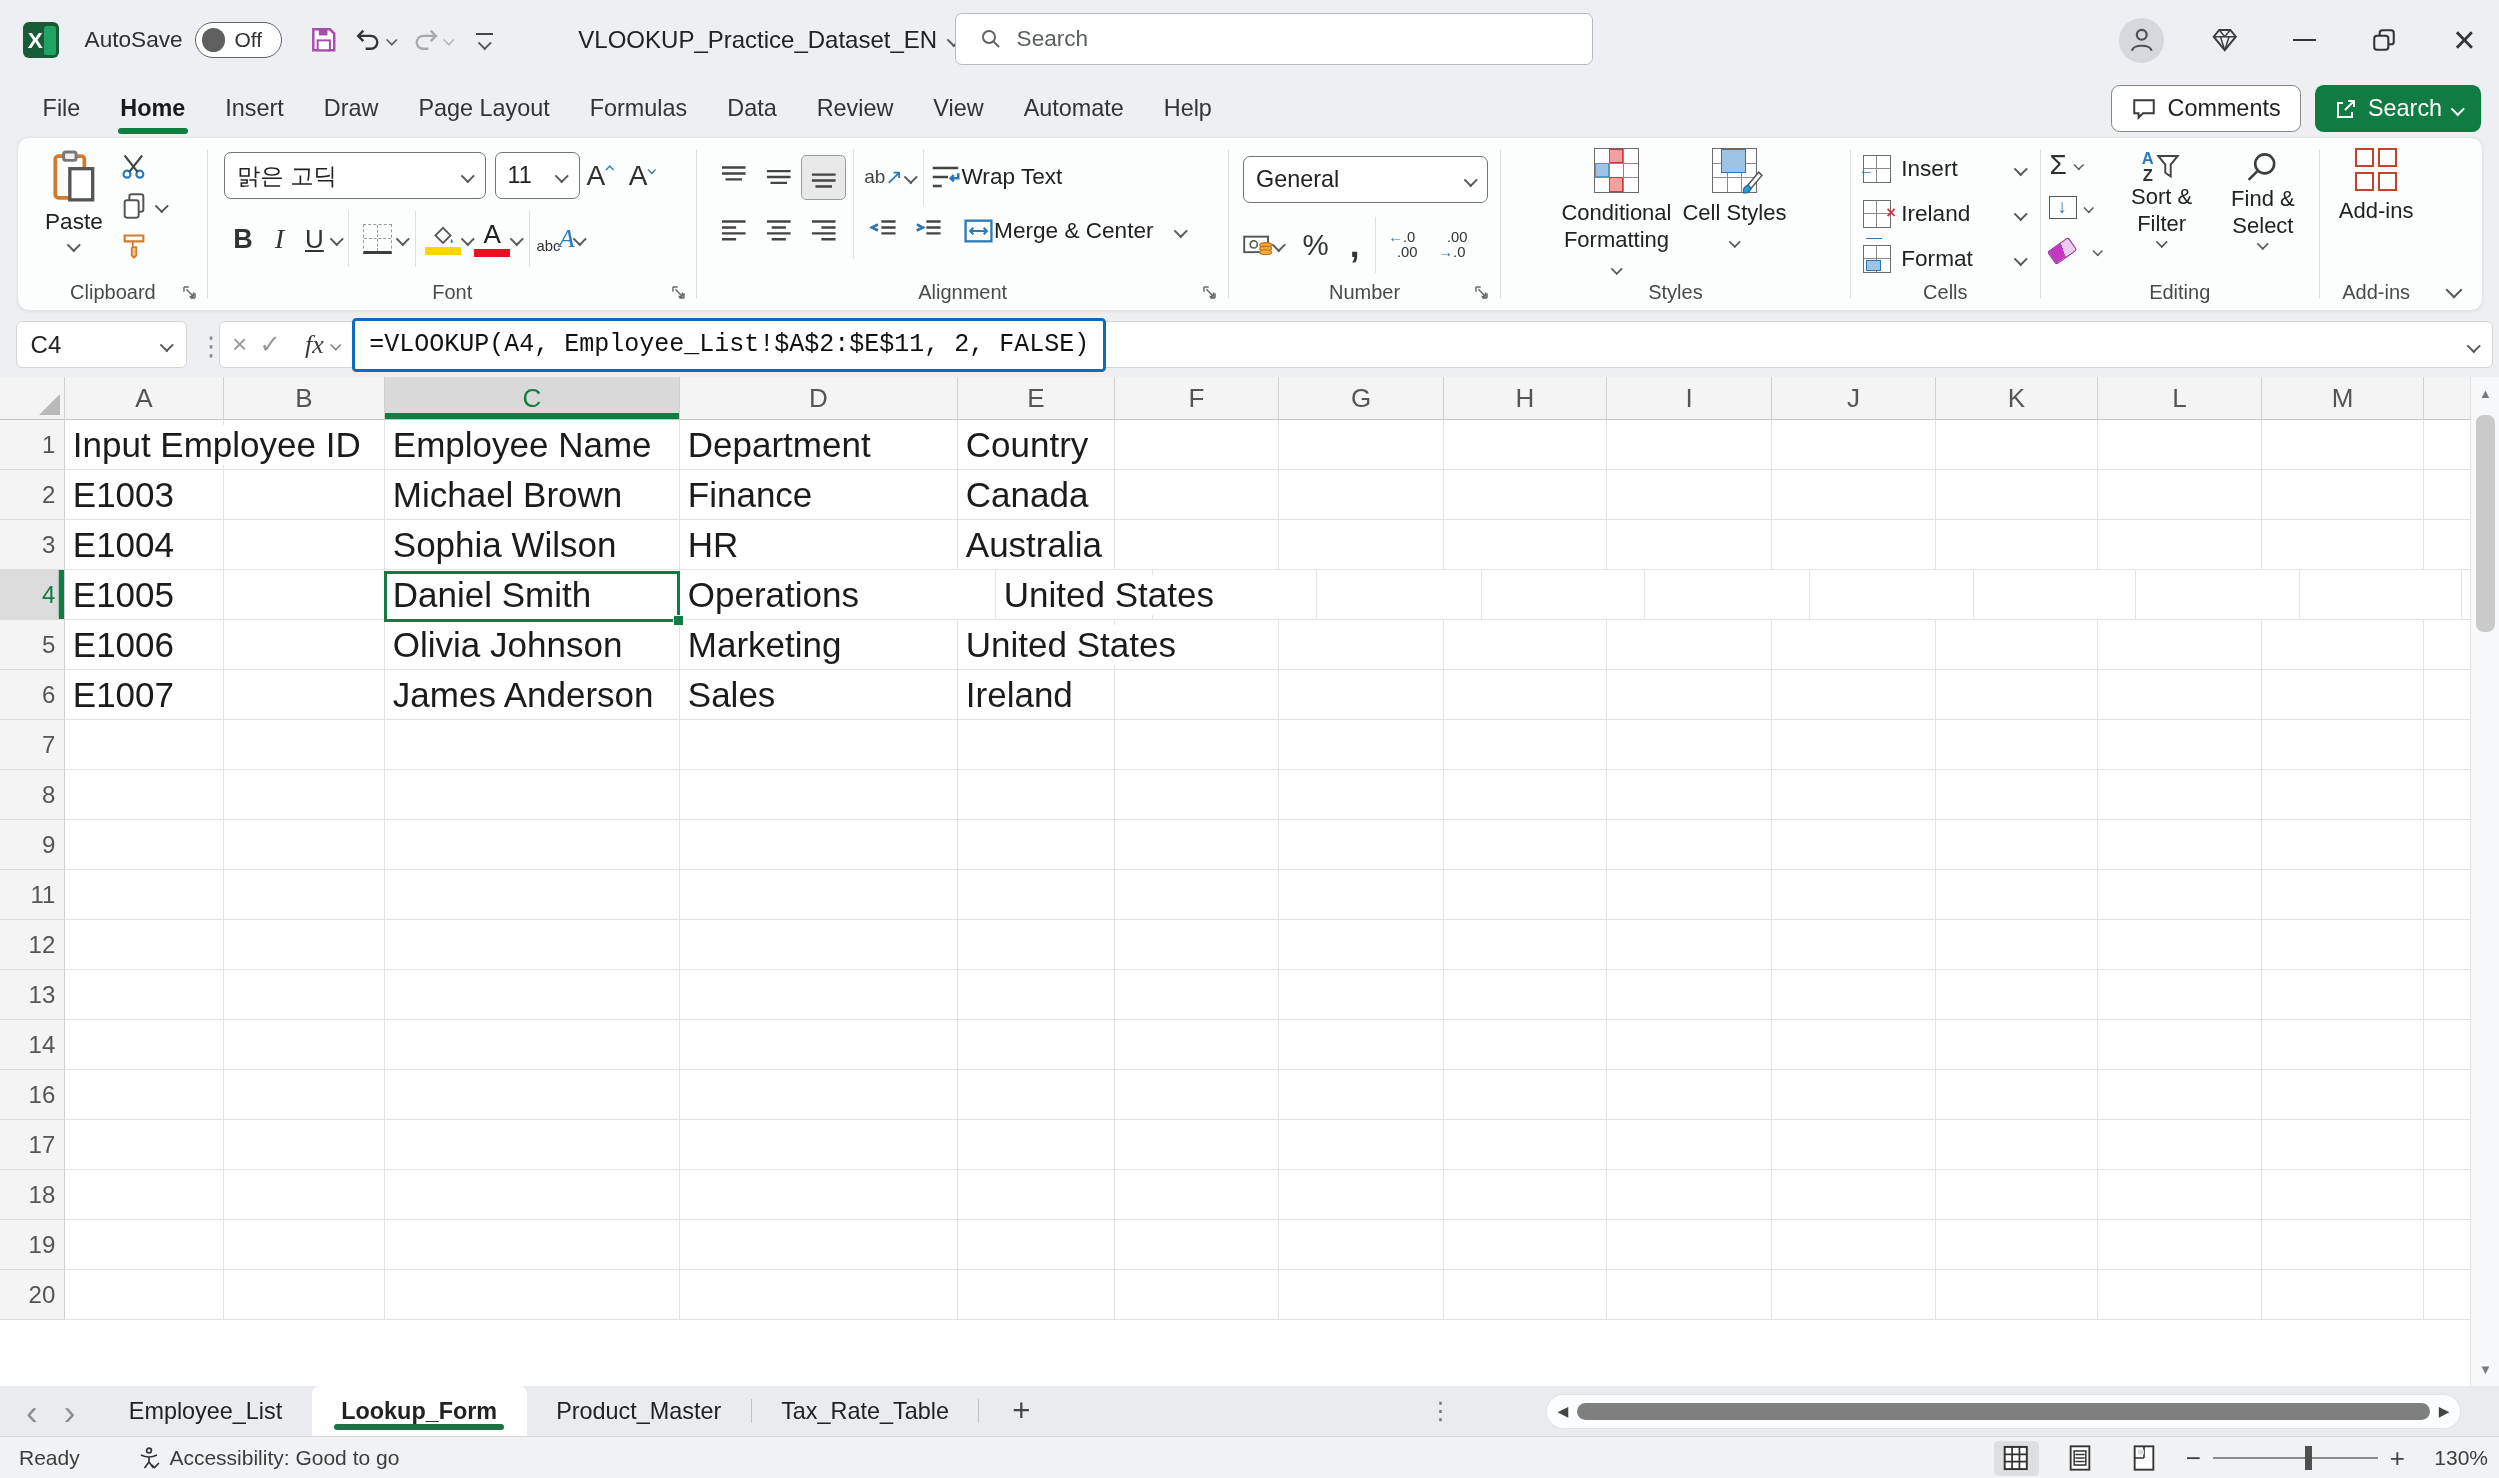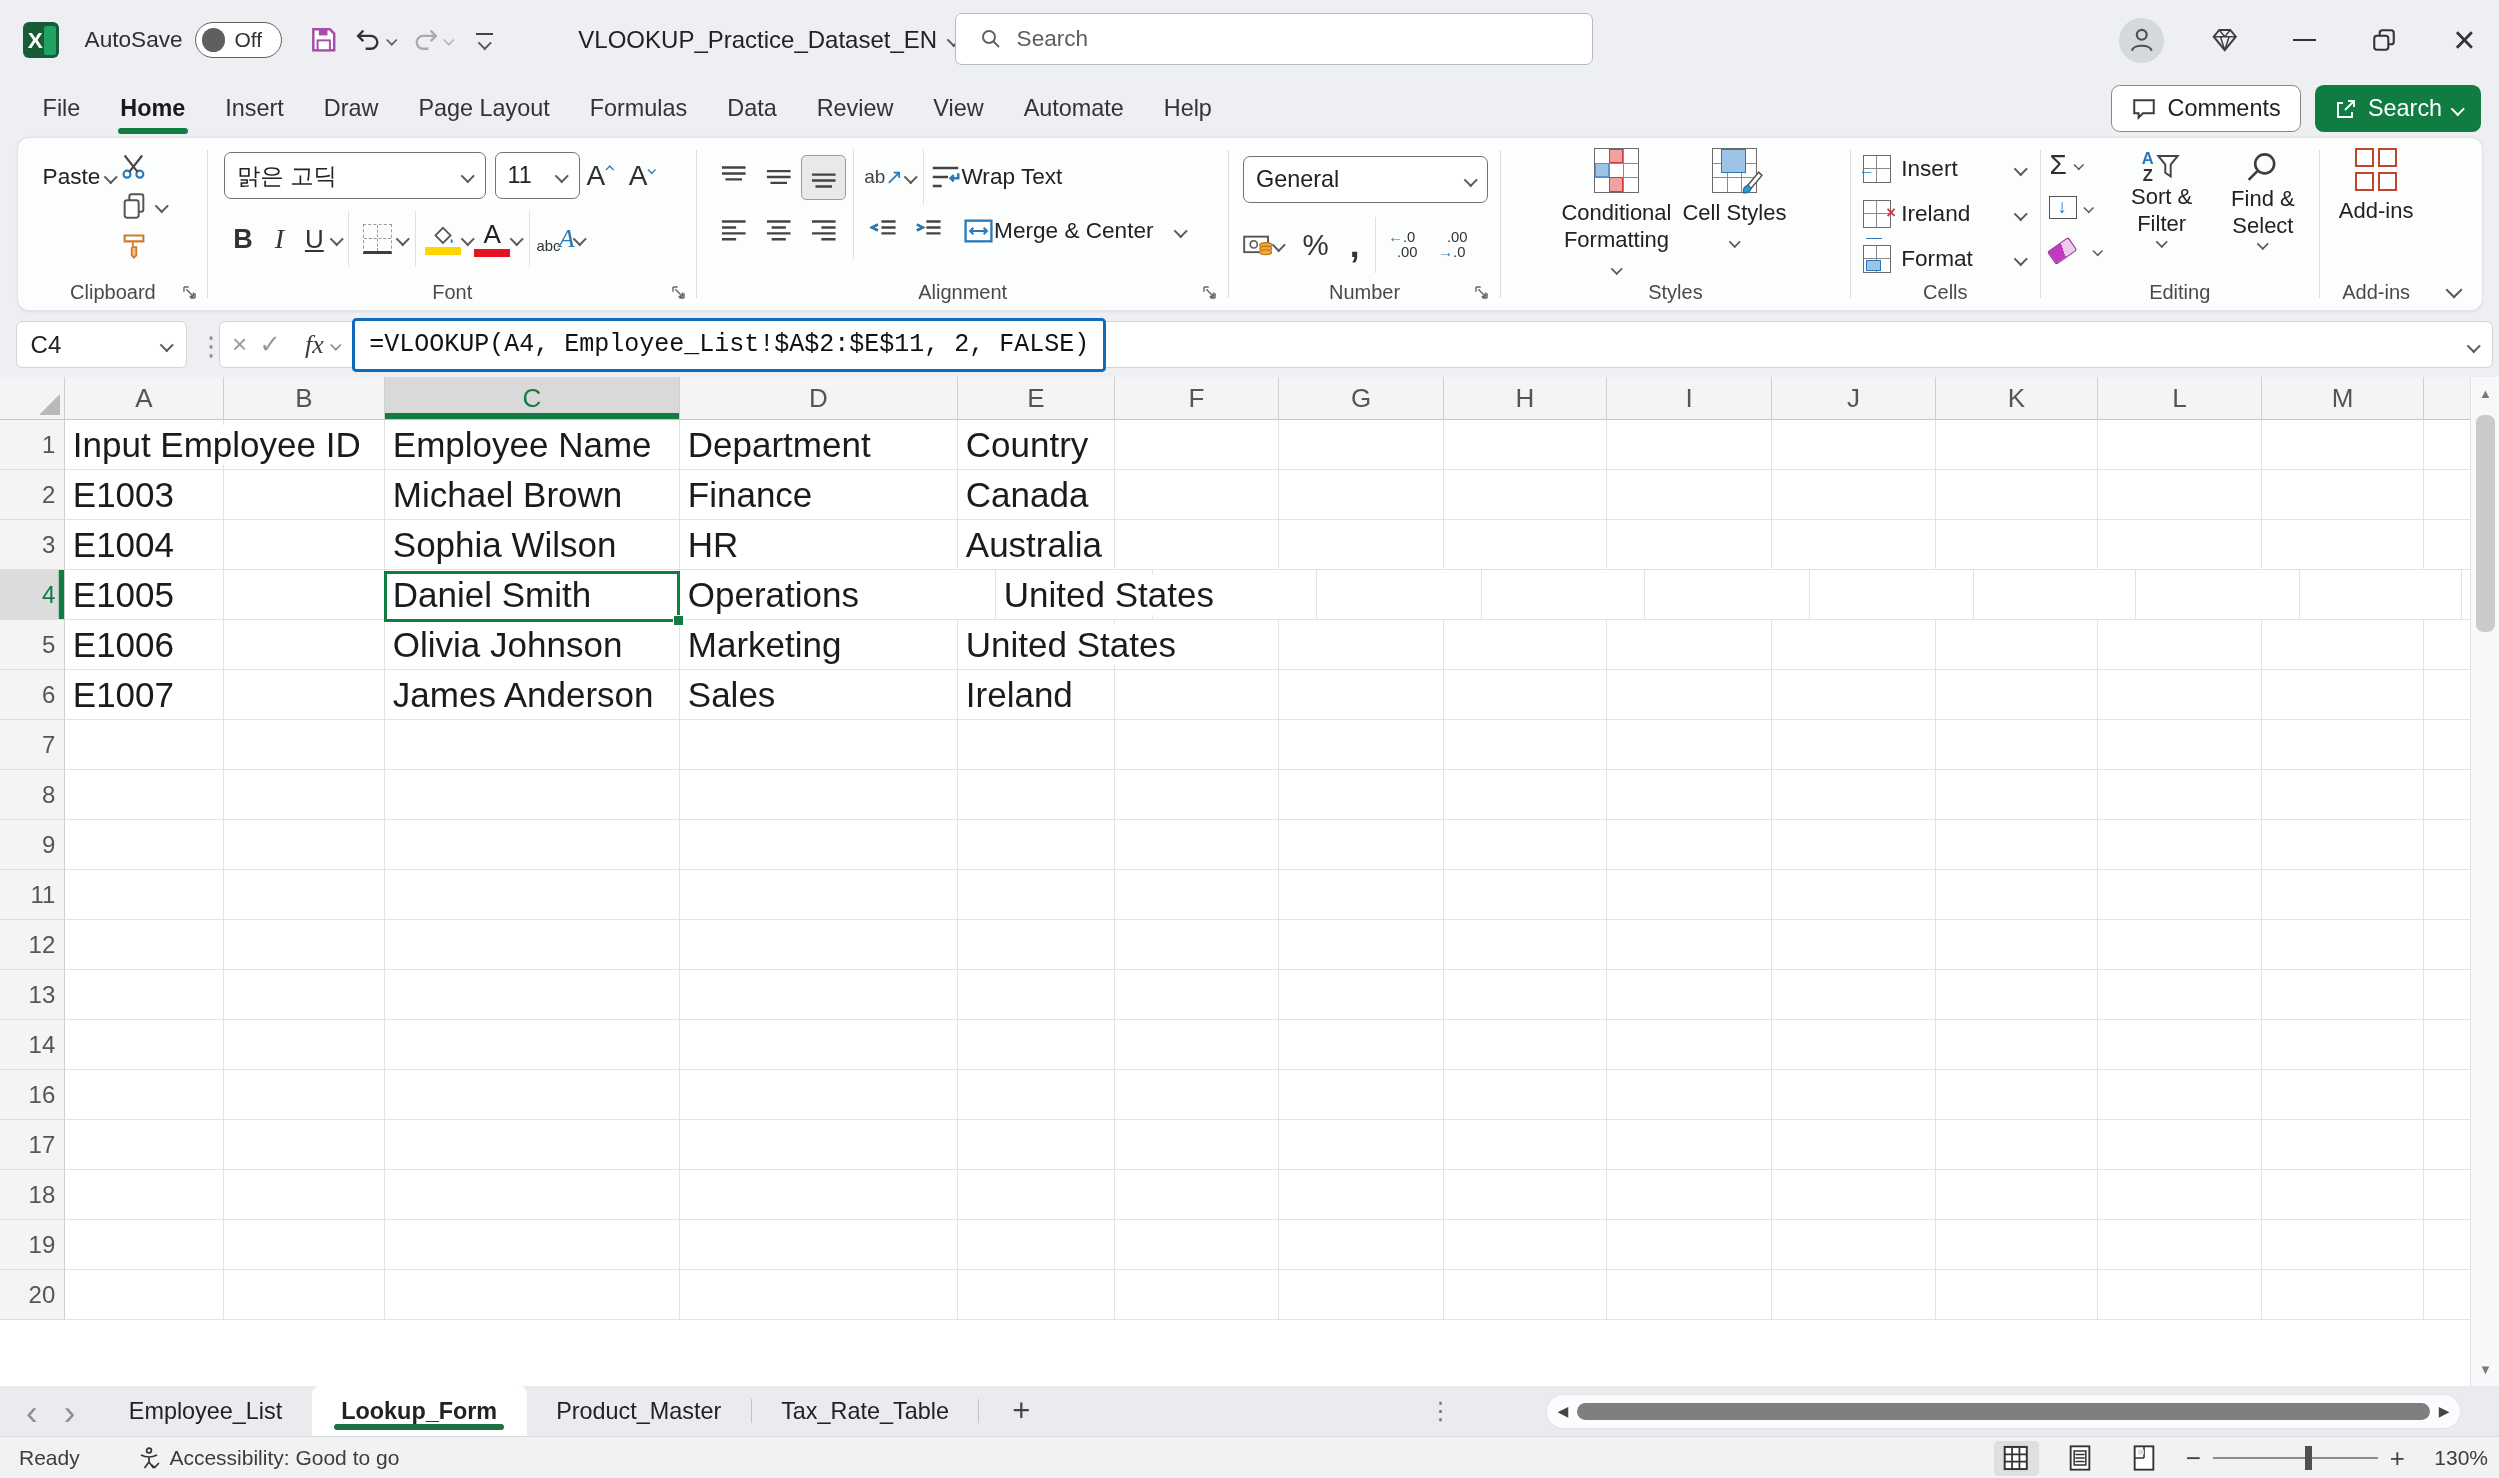--- a/index.html
+++ b/index.html
@@ -53,21 +53,21 @@
   .launcher { position:absolute; bottom:7.8px; right:8.7px; width:19px; height:19px; }
   .rsep { width:0.9px; background:#dcdee0; margin:12px 0; flex:none; }
   .rrow { display:flex; align-items:center; }
   .ribtn { display:flex; align-items:center; justify-content:center; border-radius:5.2px; }
   .selbox { background:#e9e9e9; border:1.3px solid #9b9b9b; }
   .combo { background:#fff; border:1.3px solid #737373; border-radius:7px; height:47px; display:flex; align-items:center; padding:0 12px; font-size:23.4px; color:#222; }
   .combo .chev { margin-left:auto; }
   .minisep { width:0.9px; height:56px; background:#e0e0e0; margin:0 7px; }
 
   .g-clipboard { width:189px; }
-  .paste-big { position:absolute; left:19px; top:12px; width:73px; display:flex; flex-direction:row; align-items:center; gap:5.2px; font-size:22.6px; color:#222; }
+  .paste-big { position:absolute; left:19px; top:12px; width:73px; display:flex; flex-direction:column; align-items:center; gap:5.2px; font-size:22.6px; color:#222; }
   .clip-col { position:absolute; left:102px; top:14px; display:flex; flex-direction:column; gap:12px; }
 
   .g-font { width:488px; padding:14px 12px 0 15.6px; }
   .fname { width:262px; height:47px; }
   .fsize { width:85px; height:47px; margin-left:8.7px; }
   .fbtn { font-size:28px; color:#2f2f2f; padding:3.5px 7px; }
   .font-row2 { margin-top:12px; display:flex; align-items:center; }
   .bld { font-weight:800; font-size:27px; }
   .ita { font-family:"Liberation Serif", serif; font-style:italic; font-size:28px; }
   .und { text-decoration:underline; font-size:26px; }

